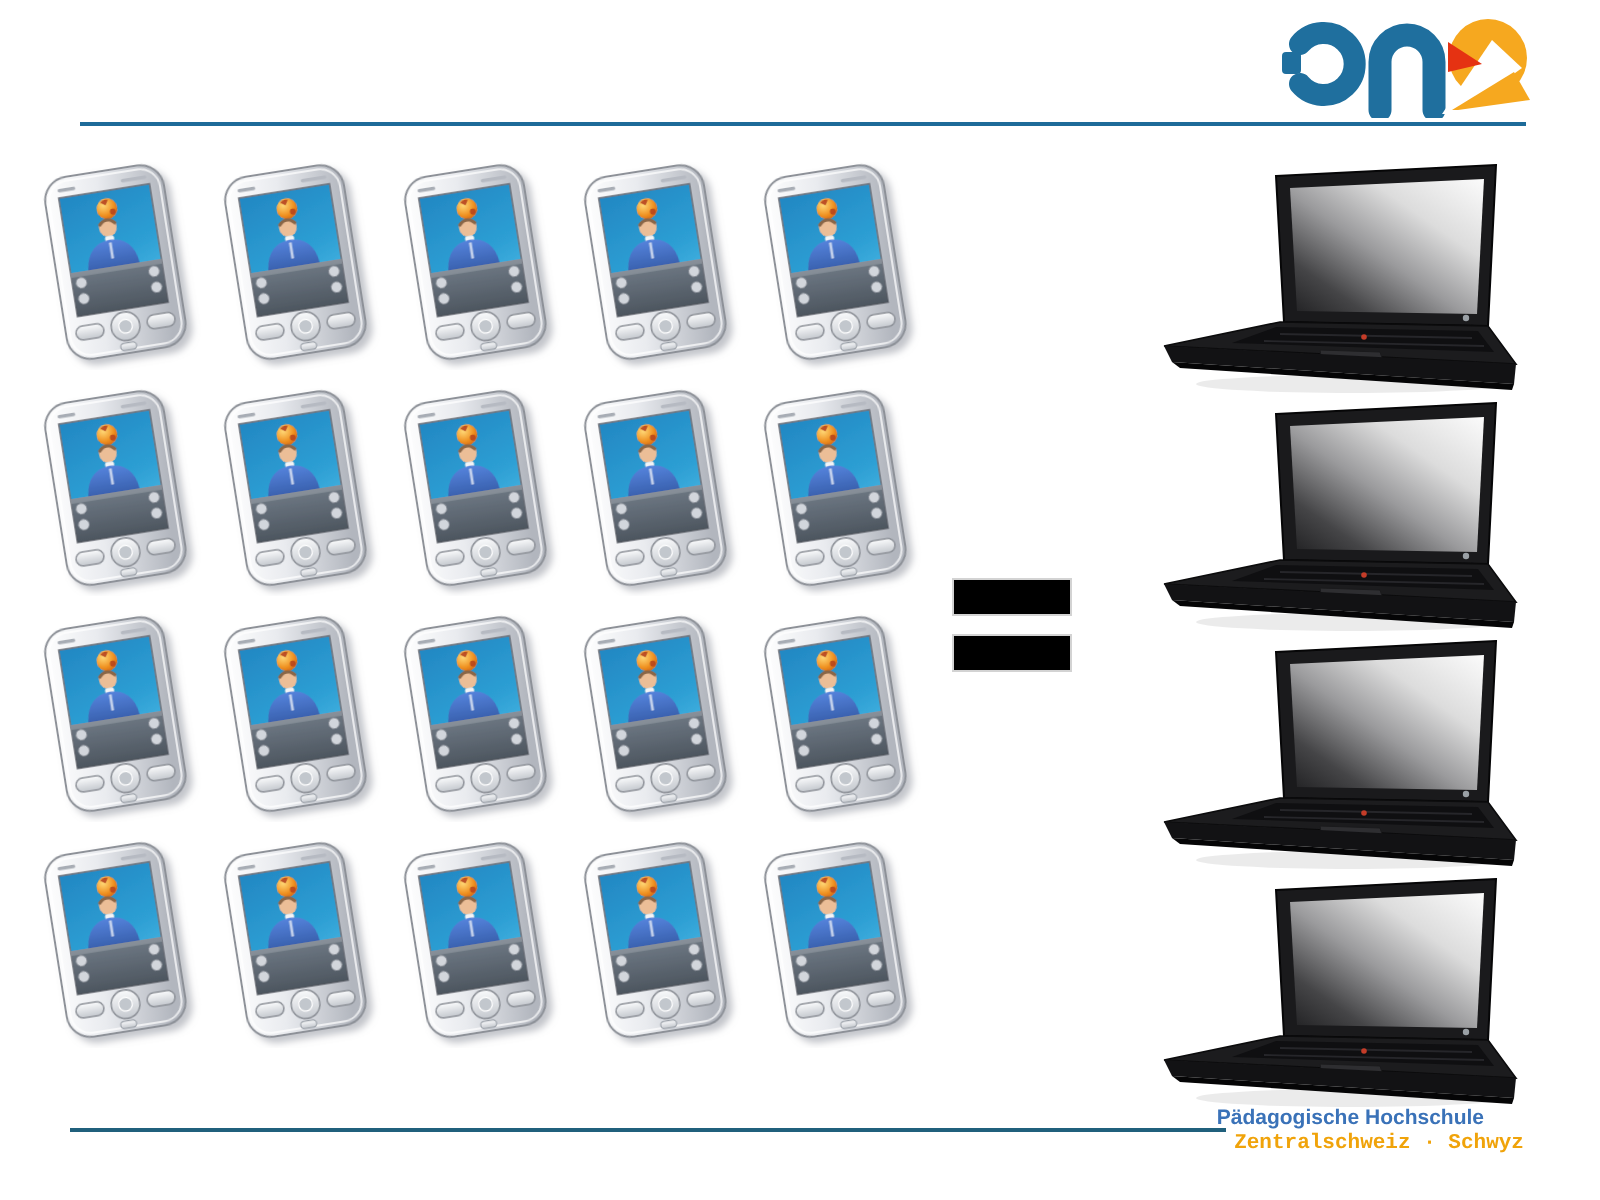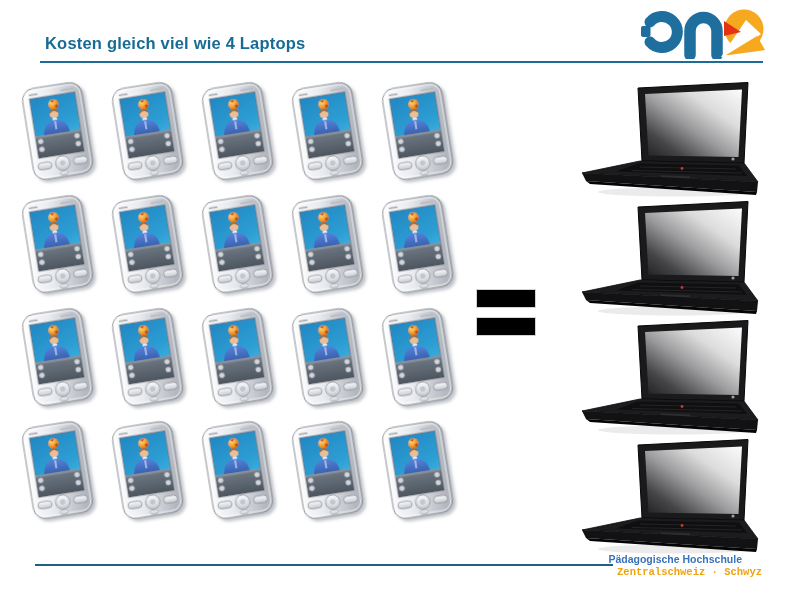--- a/index.html
+++ b/index.html
@@ -90,21 +90,20 @@
       <stop offset="1" stop-color="#202022"></stop>
     </linearGradient>
     <filter id="pdaShadow" x="-20%" y="-20%" width="150%" height="150%">
       <feDropShadow dx="2.5" dy="3" stdDeviation="1.8" flood-color="#868b95" flood-opacity="0.5"></feDropShadow>
     </filter>
   </defs>
 </svg>
 
 <div class="slide">
 
-  <h1 class="title">Kosten gleich viel wie 4 Laptops</h1>
 
   <svg class="logo" viewBox="0 0 126 52" role="img" aria-label="PHZ">
 
     <g>
       <path d="M 11 15 A 15.5 15.5 0 1 1 11 35" fill="none" stroke="var(--logo-blue,#1f6f9e)" stroke-width="11" stroke-linecap="round"></path>
       <rect x="2" y="19" width="9.5" height="11" rx="2" fill="var(--logo-blue,#1f6f9e)"></rect>
     </g>
 
     <path d="M 51 48 L 51 24 A 13.5 13.5 0 0 1 78 24 L 78 48" fill="none" stroke="var(--logo-blue,#1f6f9e)" stroke-width="11.5" stroke-linecap="round"></path>
 

